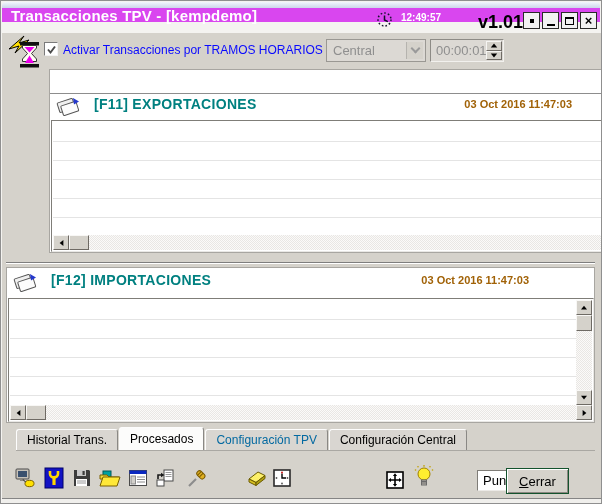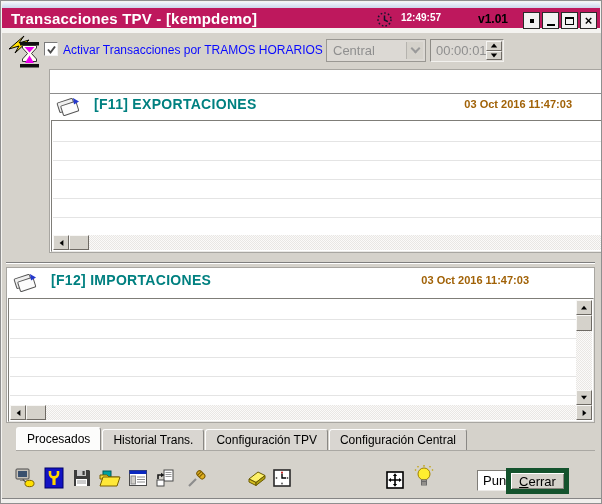--- a/index.html
+++ b/index.html
@@ -1,26 +1,26 @@
 <!DOCTYPE html>
 <html><head>
 <meta charset="utf-8">
 <style>
   * { margin:0; padding:0; box-sizing:border-box; }
   body { font-family:"Liberation Sans", sans-serif; background:#777; }
   .window { position:relative; width:602px; height:504px; background:#f4f3f0;
             border:1px solid #8f8f8f; overflow:hidden; }
   .top-strip { position:absolute; left:1px; top:1px; width:598px; height:6px;
                background:linear-gradient(#f2f6fd,#ccd6ea); border-radius:4px 4px 0 0; }
-  .titlebar { position:absolute; left:1px; top:7px; width:598px; height:20px;
-              background:#be185d; display:flex; align-items:center; padding:0 4px 0 9px; }
+  .titlebar { position:absolute; left:1px; top:7px; width:598px; height:14px;
+              background:#d946ef; display:flex; align-items:center; padding:0 4px 0 9px; }
   .title-text { color:#fff; font-size:15px; font-weight:bold; letter-spacing:.2px; }
   .tb-clock { position:absolute; left:374px; top:3px; width:17px; height:17px; }
   .tb-time { position:absolute; left:399px; top:4px; color:#fff; font-size:10px; font-weight:bold; }
-  .tb-version { position:absolute; left:476px; top:4px; color:#000; font-size:12px; font-weight:bold; }
+  .tb-version { position:absolute; left:476px; top:4px; color:#000; font-size:18px; font-weight:bold; }
   .tb-buttons { position:absolute; right:3px; top:4px; display:flex; gap:2px; }
   .tb-btn { width:17px; height:17px; background:#f2f2f2; border:1px solid #2a2a2a;
             display:flex; align-items:center; justify-content:center; font-size:11px; color:#000; }
   .g-dot { width:4px; height:4px; background:#000; }
   .g-min { width:8px; height:2px; background:#000; margin-top:8px; }
   .g-max { width:9px; height:8px; border:1px solid #000; border-top:2px solid #000; }
   .g-x { font-weight:bold; font-size:13px; line-height:1; }
 
   .client { position:absolute; left:1px; top:32px; width:600px; height:465px; background:#d5d2cb; }
   .bottom-edge { position:absolute; left:1px; top:497px; width:600px; height:6px;
@@ -85,29 +85,29 @@
   .divider { position:absolute; left:4px; top:229px; width:589px; height:2px;
              border-top:1px solid #7e7e7e; border-bottom:1px solid #ffffff; }
 
   
   .tabstrip { position:absolute; left:14px; top:395px; width:579px; height:23px;
               display:flex; align-items:flex-end; border-bottom:1px solid #aaa8a3; }
   .tab { height:21px; padding:0 10px; display:flex; align-items:center; font-size:12px; color:#000;
          background:#d9d6d1; border:1px solid #8a8885; border-bottom:none; border-top-color:#fdfdfd;
          border-left-color:#fdfdfd; border-radius:3px 3px 0 0; margin-right:1px; white-space:nowrap; }
   .tab.active { background:#fcfcfb; height:23px; font-weight:normal; }
-  .tab.disabled { color:#000000; }
+  .tab.disabled { color:#0369a1; }
 
   
   .tool { position:absolute; width:22px; height:22px; display:flex; align-items:center; justify-content:center; }
   .punto-field { position:absolute; left:435px; top:437px; width:50px; height:21px; background:#fff;
                  border:1px solid; border-color:#7f7d78 #eceae7 #eceae7 #7f7d78; font-size:13px; color:#000;
                  padding:0 0 0 5px; font-family:"Liberation Sans", sans-serif;margin-left:40px; }
   .close-btn { position:absolute; left:504px; top:435px; width:63px; height:26px; background:#d5d2cb;
-               border:5px solid #14532d; box-shadow:inset 1px 1px 0 #ffffff, inset -1px -1px 0 #8a8780;
+               border:1px solid #14532d; box-shadow:inset 1px 1px 0 #ffffff, inset -1px -1px 0 #8a8780;
                display:flex; align-items:center; justify-content:center; font-size:13px; color:#000; }
   .u { text-decoration:underline; }
 </style>
 </head>
 <body>
 
 <div class="window">
   <div class="top-strip"></div>
 
   <div class="titlebar">
@@ -241,22 +241,22 @@
           <div class="h-thumb"></div>
           <div class="h-fill"></div>
           <div class="sb-btn">
               <div class="t-rt" style="transform:scale(.75)"></div>
             </div>
         </div>
       </div>
     </div>
 
     <div class="tabstrip">
+      <div class="tab">Historial Trans.</div>
       <div class="tab active">Procesados</div>
-      <div class="tab">Historial Trans.</div>
       <div class="tab disabled">Configuración TPV</div>
       <div class="tab">Configuración Central</div>
     </div>
 
     <div class="tool" style="left:12px; top:434px;">
       <svg width="22" height="22" viewBox="0 0 22 22">
         <rect x="2" y="2" width="13" height="10" rx="1" fill="#c6c2ba" stroke="#4a4a4a"></rect>
         <rect x="4" y="4" width="9" height="6" fill="#39506e"></rect>
         <rect x="6" y="12" width="5" height="2" fill="#8c8880"></rect>
         <ellipse cx="15.5" cy="16.5" rx="4.5" ry="3.2" fill="#ffe000" stroke="#7a6000"></ellipse>

